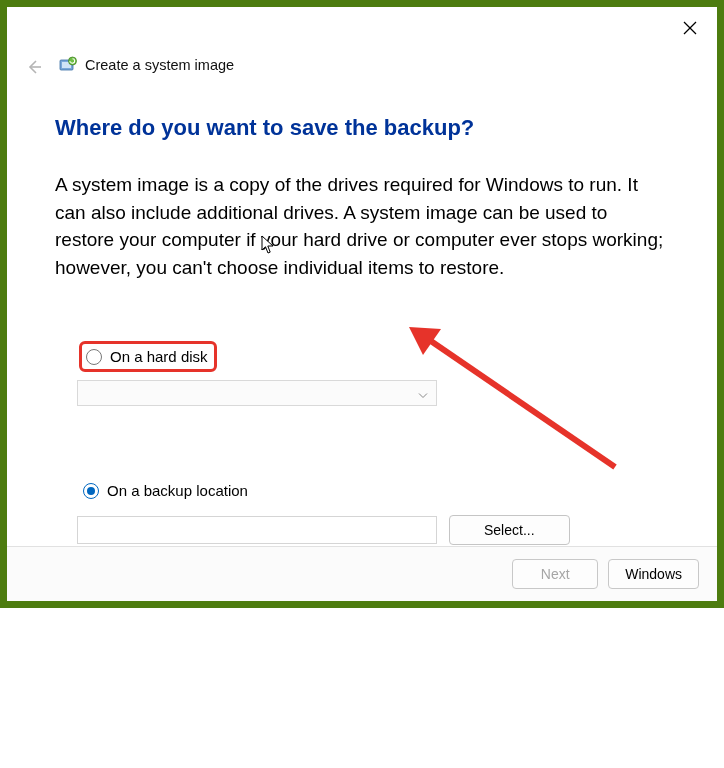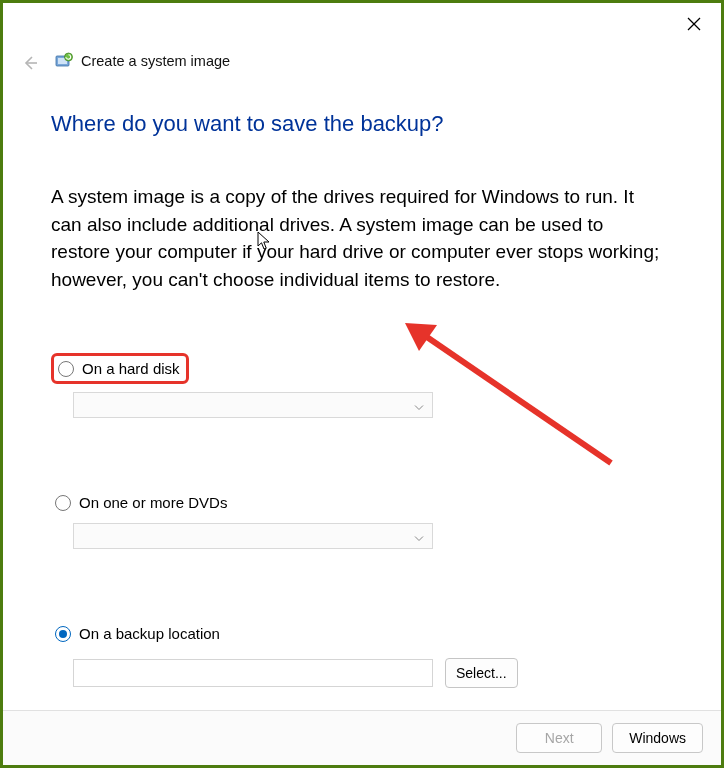--- a/index.html
+++ b/index.html
@@ -7,22 +7,22 @@
       font-family: "Segoe UI", Tahoma, sans-serif;
       font-size: 15px;
       color: #000;
       background: #fff;
       width: 724px;
       height: 768px;
       position: relative;
     }
     .dialog {
       width: 724px;
-      height: 768px;
-      border: 3px solid #4d7c0f;
+      height: 608px;
+      border: 7px solid #4d7c0f;
       position: relative;
       display: flex;
       flex-direction: column;
       background: #fff;
     }
     .close-x {
       position: absolute;
       top: 10px;
       right: 12px;
       font-size: 17px;
@@ -54,39 +54,40 @@
     }
     .main {
       position: absolute;
       top: 100px;
       left: 48px;
       right: 48px;
     }
     .heading {
       color: #003399;
       font-size: 22px;
-      font-weight: 400;
+      font-weight: 700;
       margin-top: 8px;
-      margin-bottom: 46px;
+      margin-bottom: 30px;
     }
     .desc {
       font-size: 19px;
       line-height: 1.45;
       color: #000;
       margin-bottom: 60px;
       max-width: 615px;
     }
     .opt-group { margin-bottom: 72px; }
     .opt-group.last { margin-bottom: 0; }
     .radio-row {
       display: inline-flex;
       align-items: center;
       gap: 8px;
       padding: 4px 6px 4px 4px;
       border-radius: 4px;
+      margin-left: 24px;
     }
     .radio-row.hl {
       border: 3px solid #e6332a;
       border-radius: 6px;
     }
     .radio {
       width: 16px;
       height: 16px;
       border-radius: 50%;
       border: 1.5px solid #777;
@@ -131,21 +132,21 @@
       align-items: center;
     }
     .netpath-input {
       width: 360px;
       height: 28px;
       border: 1px solid #d5d5d5;
       background: #fff;
     }
     .select-btn {
       height: 30px;
-      padding: 0 10px;
+      padding: 0 34px;
       border: 1px solid #c5c5c5;
       border-radius: 4px;
       background: #fdfdfd;
       font-size: 14px;
       cursor: pointer;
     }
     .warn-row {
       margin-top: 12px;
       margin-left: 22px;
       display: flex;
@@ -238,33 +239,20 @@
       </div>
       <div class="dropdown">
         <span class="chev">
           <svg width="10" height="6" viewBox="0 0 10 6">
               <path d="M1 1 L5 5 L9 1" fill="none" stroke="#888" stroke-width="1"></path>
             </svg>
         </span>
       </div>
     </div>
 
-    <div class="opt-group">
-      <div class="radio-row">
-        <span class="radio"></span>
-        <span class="radio-label">On one or more DVDs</span>
-      </div>
-      <div class="dropdown">
-        <span class="chev">
-          <svg width="10" height="6" viewBox="0 0 10 6">
-              <path d="M1 1 L5 5 L9 1" fill="none" stroke="#888" stroke-width="1"></path>
-            </svg>
-        </span>
-      </div>
-    </div>
 
     <div class="opt-group last">
       <div class="radio-row">
         <span class="radio selected"></span>
         <span class="radio-label">On a backup location</span>
       </div>
       <div class="netpath-row">
         <div class="netpath-input"></div>
         <button class="select-btn">Select...</button>
       </div>

